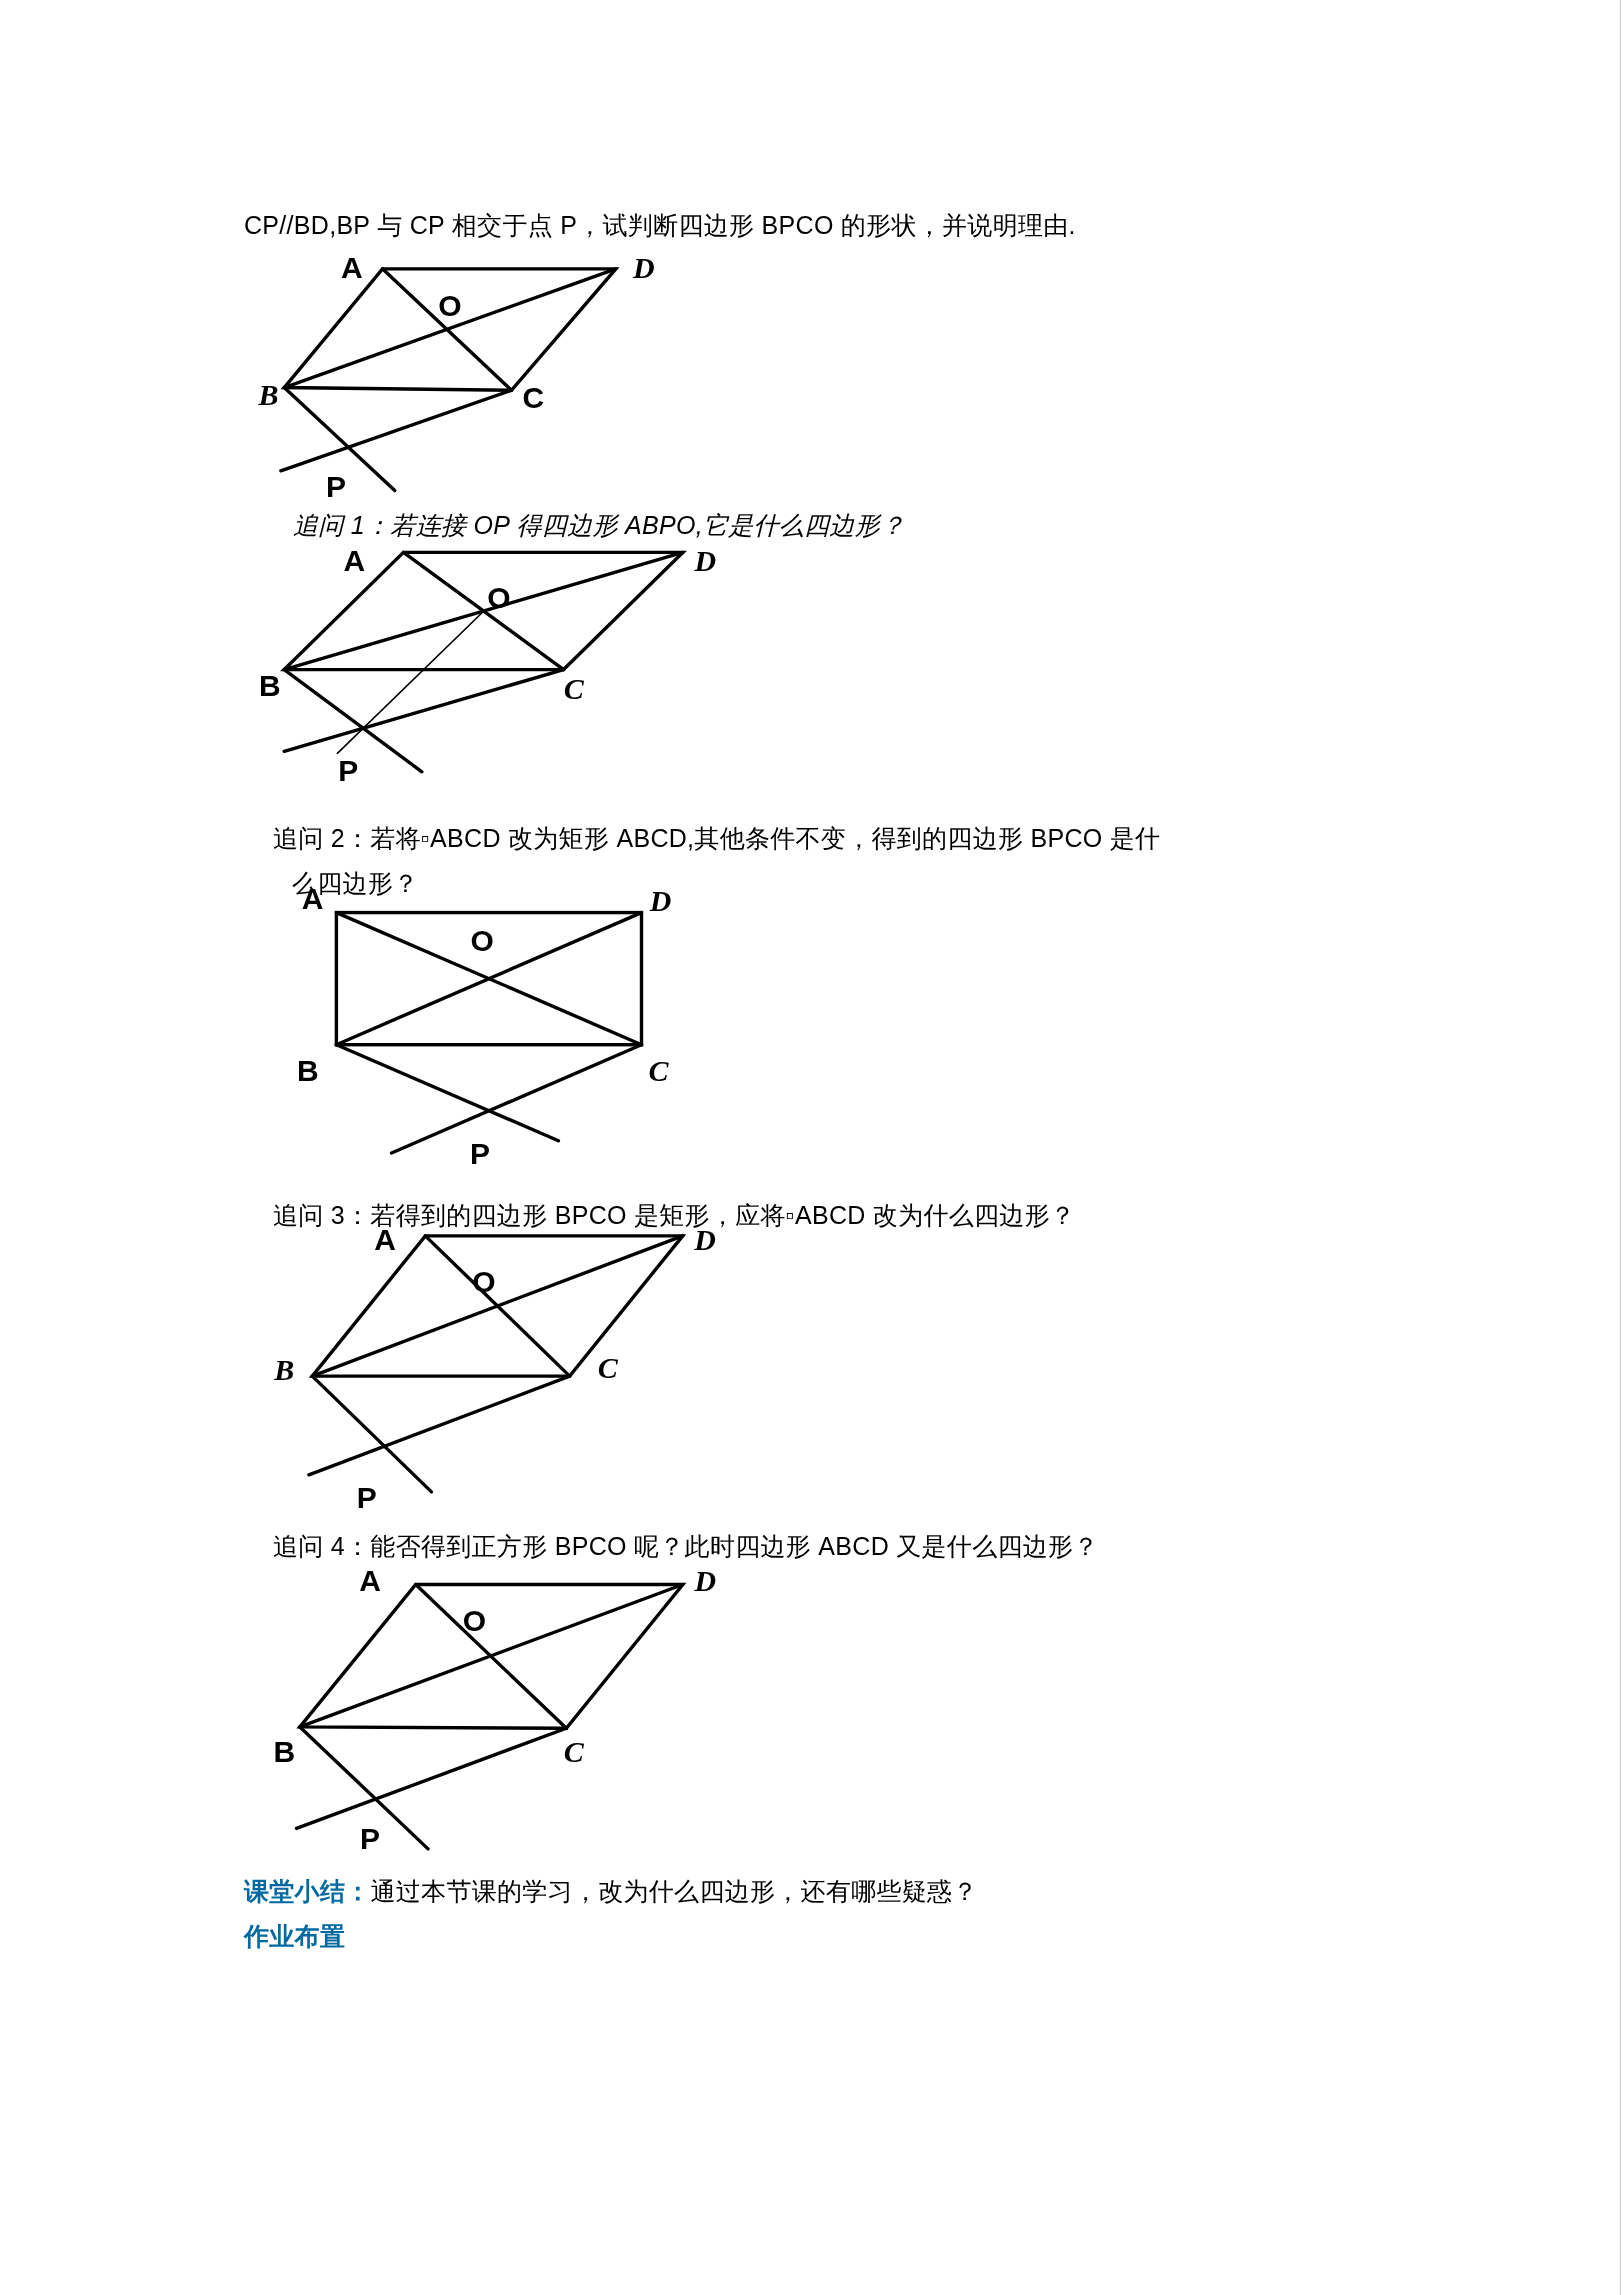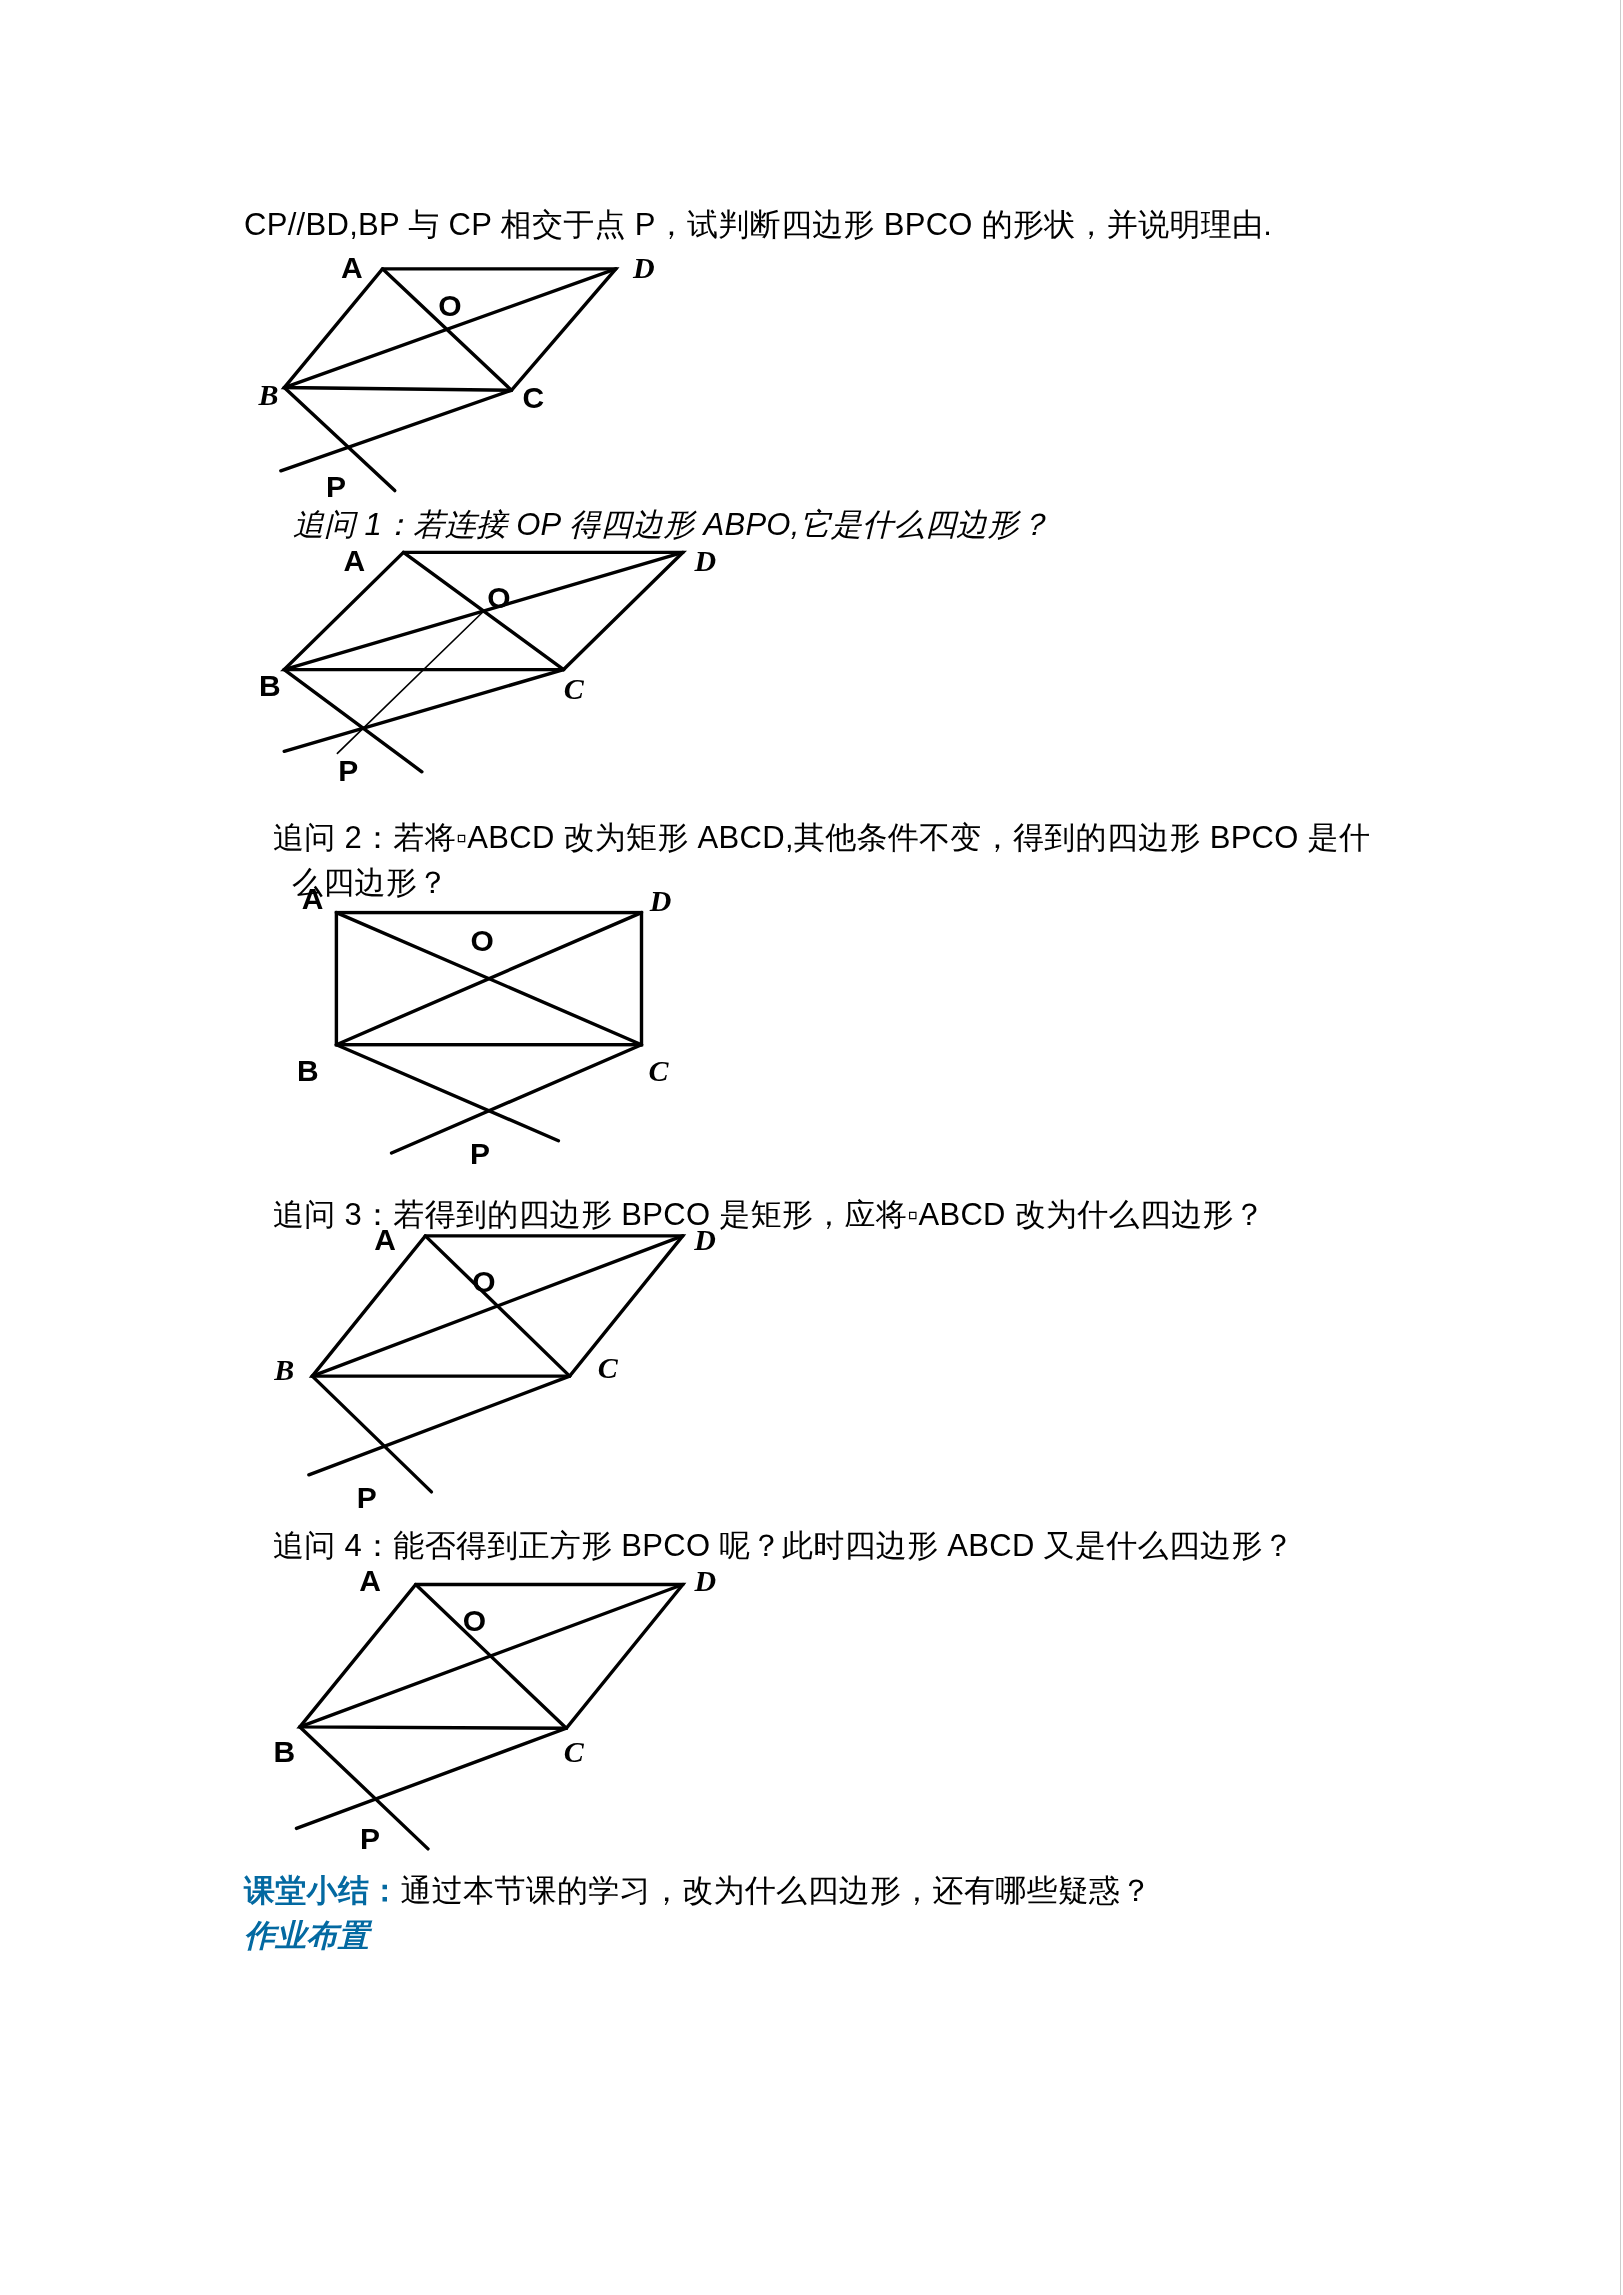--- a/index.html
+++ b/index.html
@@ -3,21 +3,21 @@
 <meta charset="utf-8">
 <style>
   html,body{margin:0;padding:0;}
   body{
     width:1623px;height:2295px;position:relative;
     background:#ffffff;color:#000000;
     font-family:"Liberation Sans",sans-serif;
   }
   .tline{
     position:absolute;
-    font-size:31px;line-height:40px;
+    font-size:25px;line-height:40px;
     color:#000;letter-spacing:0.3px;
     white-space:nowrap;
   }
   .red{color:#0369a1;font-weight:bold;}
   .fig{position:absolute;}
   .fig svg{display:block;overflow:visible;}
   .stroke{stroke:#000;stroke-width:5;stroke-linecap:round;fill:none;}
   .thin{stroke:#000;stroke-width:2.4;stroke-linecap:round;fill:none;}
   .lbl{
     font-family:"Liberation Sans",sans-serif;
@@ -124,16 +124,16 @@
     <text class="lbl" x="37" y="284">B</text>
     <text class="lbl it" x="462" y="284">C</text>
     <text class="lbl" x="163" y="412">P</text>
   </svg>
 </div>
 
 <div class="tline" style="left:244px;top:1871px;">
   <span class="red">课堂小结：</span><span>通过本节课的学习，改为什么四边形，还有哪些疑惑？</span>
 </div>
 
-<div class="tline red" style="left:244px;top:1916px;font-style:italic;">作业布置</div>
+<div class="tline red" style="left:244px;top:1916px;">作业布置</div>
 
 <div class="page-edge" style="right:2px;top:0;width:1.4px;height:2295px;"></div>
 
 
 </body></html>

